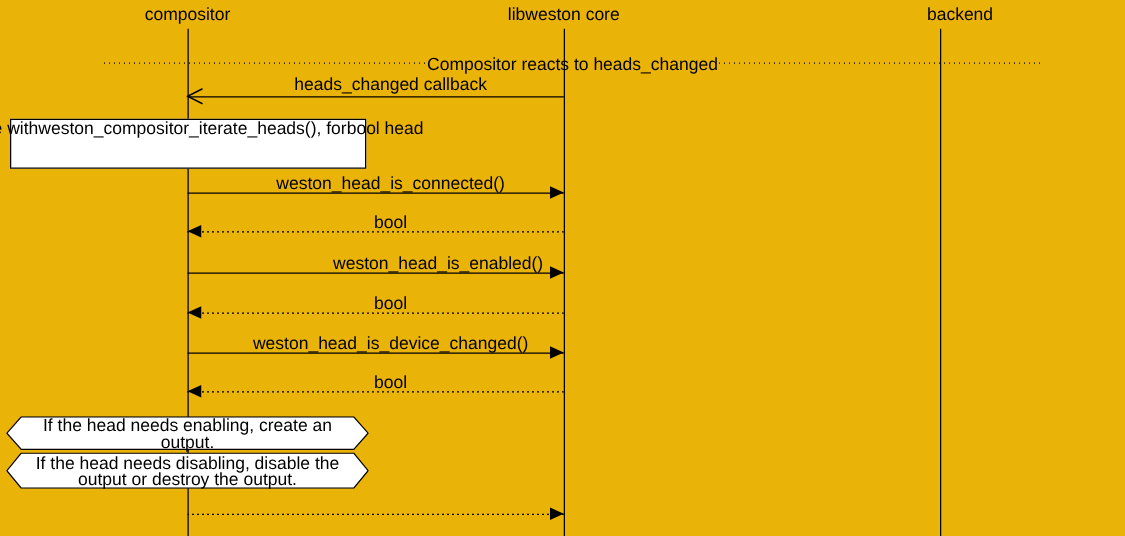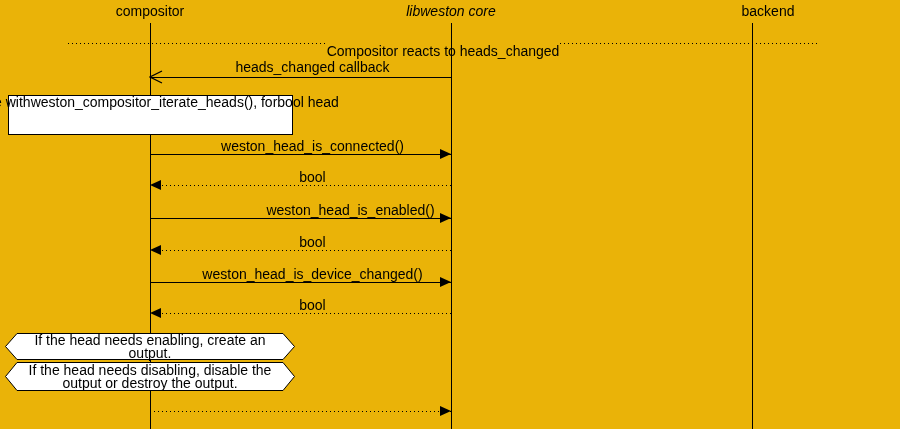--- a/index.html
+++ b/index.html
@@ -3,21 +3,21 @@
 <meta charset="utf-8">
 <style>
   html,body{margin:0;padding:0;background:#fff;}
   .canvas{
     position:relative;width:900px;height:429px;background:#eab308;
     font-family:"Liberation Sans",sans-serif;font-size:14px;color:#000;
     overflow:hidden;
   }
   .lifeline{position:absolute;top:23px;height:406px;width:1px;background:#000;}
   .participant{position:absolute;top:3px;transform:translateX(-50%);white-space:nowrap;}
-  .divider{position:absolute;top:43px;left:68px;width:750px;height:15px;display:flex;align-items:flex-start;}
+  .divider{position:absolute;top:43px;left:83px;width:750px;height:15px;display:flex;align-items:center;}
   .dotline{flex:1;height:1px;background:repeating-linear-gradient(90deg,#000 0,#000 1px,transparent 1px,transparent 4px);}
   .divider-label{padding:0 1px;white-space:nowrap;}
   .msg-label{position:absolute;left:162px;width:301px;text-align:center;white-space:nowrap;line-height:15px;}
   .line{position:absolute;left:150px;width:301px;height:1px;}
   .solid{background:#000;}
   .dotted{background:repeating-linear-gradient(90deg,#000 0,#000 1px,transparent 1px,transparent 4px);}
   .ah-right{position:absolute;width:0;height:0;border-top:5px solid transparent;border-bottom:5px solid transparent;border-left:11px solid #000;}
   .ah-left{position:absolute;width:0;height:0;border-top:5px solid transparent;border-bottom:5px solid transparent;border-right:11px solid #000;}
   .ah-open{position:absolute;}
   .note-rect{
@@ -34,21 +34,21 @@
 </head>
 <body>
 
 <div class="canvas">
 
   <div class="lifeline" style="left:150px;"></div>
   <div class="lifeline" style="left:451px;"></div>
   <div class="lifeline" style="left:752px;"></div>
 
   <div class="participant" style="left:150px;">compositor</div>
-  <div class="participant" style="left:451px;font-style:italic;">libweston core</div>
+  <div class="participant" style="left:451px;">libweston core</div>
   <div class="participant" style="left:768px;">backend</div>
 
   <div class="divider">
     <div class="dotline"></div>
     <span class="divider-label">Compositor reacts to heads_changed</span>
     <div class="dotline"></div>
   </div>
 
   <div class="msg-label" style="top:60px;">heads_changed callback</div>
   <div class="line solid" style="top:77px;"></div>

